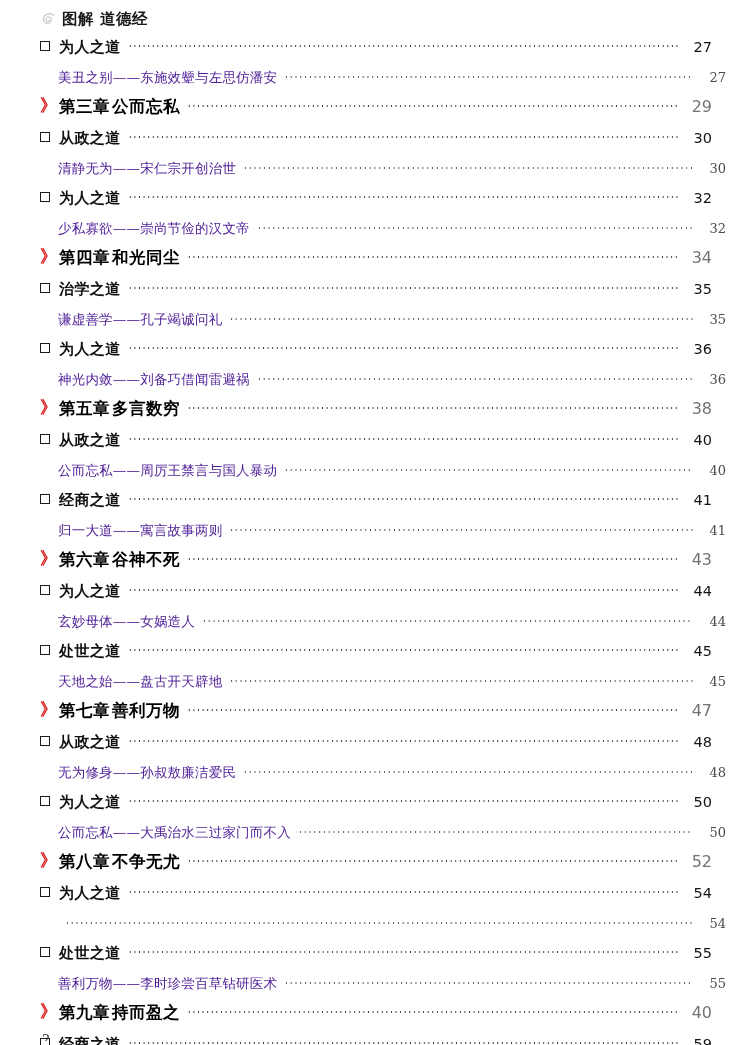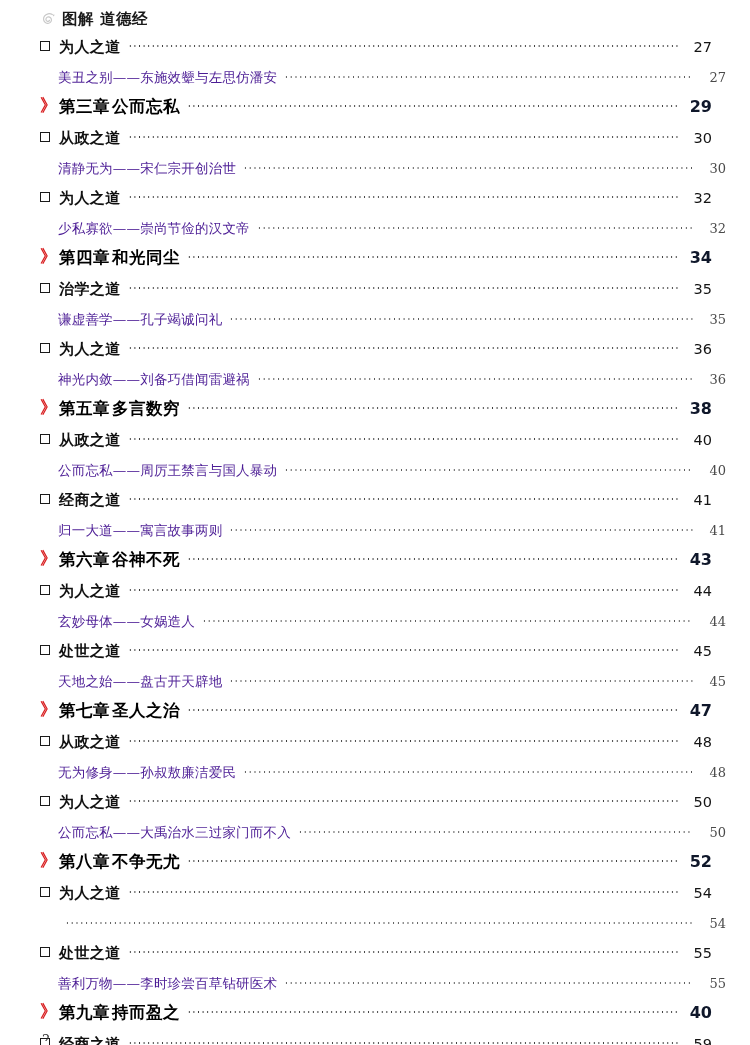--- a/index.html
+++ b/index.html
@@ -70,22 +70,22 @@
   .row-chapter .label {
     font-size: 16.5px;
     font-weight: 700;
     color: #000000;
     white-space: nowrap;
     letter-spacing: .5px;
   }
   .row-chapter .label .ch-no { margin-right: 2px; }
   .row-chapter .page {
     font-size: 16px;
-    font-weight: 700;
-    color: #0f172a;
+    font-weight: 400;
+    color: #737373;
   }
 
   
   .row-section {
     height: 30px;
   }
   .row-section .marker {
     width: 19px;
     flex: 0 0 19px;
     font-size: 13px;
@@ -317,21 +317,21 @@
       <span class="leader"></span>
       <span class="page">45</span>
     </div>
     <div class="toc-row row-sub">
       <span class="label">天地之始——盘古开天辟地</span>
       <span class="leader"></span>
       <span class="page">45</span>
     </div>
     <div class="toc-row row-chapter">
       <span class="marker">》</span>
-      <span class="label"><span class="ch-no">第七章</span><span>圣人之治</span></span>
+      <span class="label"><span class="ch-no">第七章</span><span>善利万物</span></span>
       <span class="leader"></span>
       <span class="page">47</span>
     </div>
     <div class="toc-row row-section">
       <span class="marker"><span class="box"></span></span>
       <span class="label">从政之道</span>
       <span class="leader"></span>
       <span class="page">48</span>
     </div>
     <div class="toc-row row-sub">

